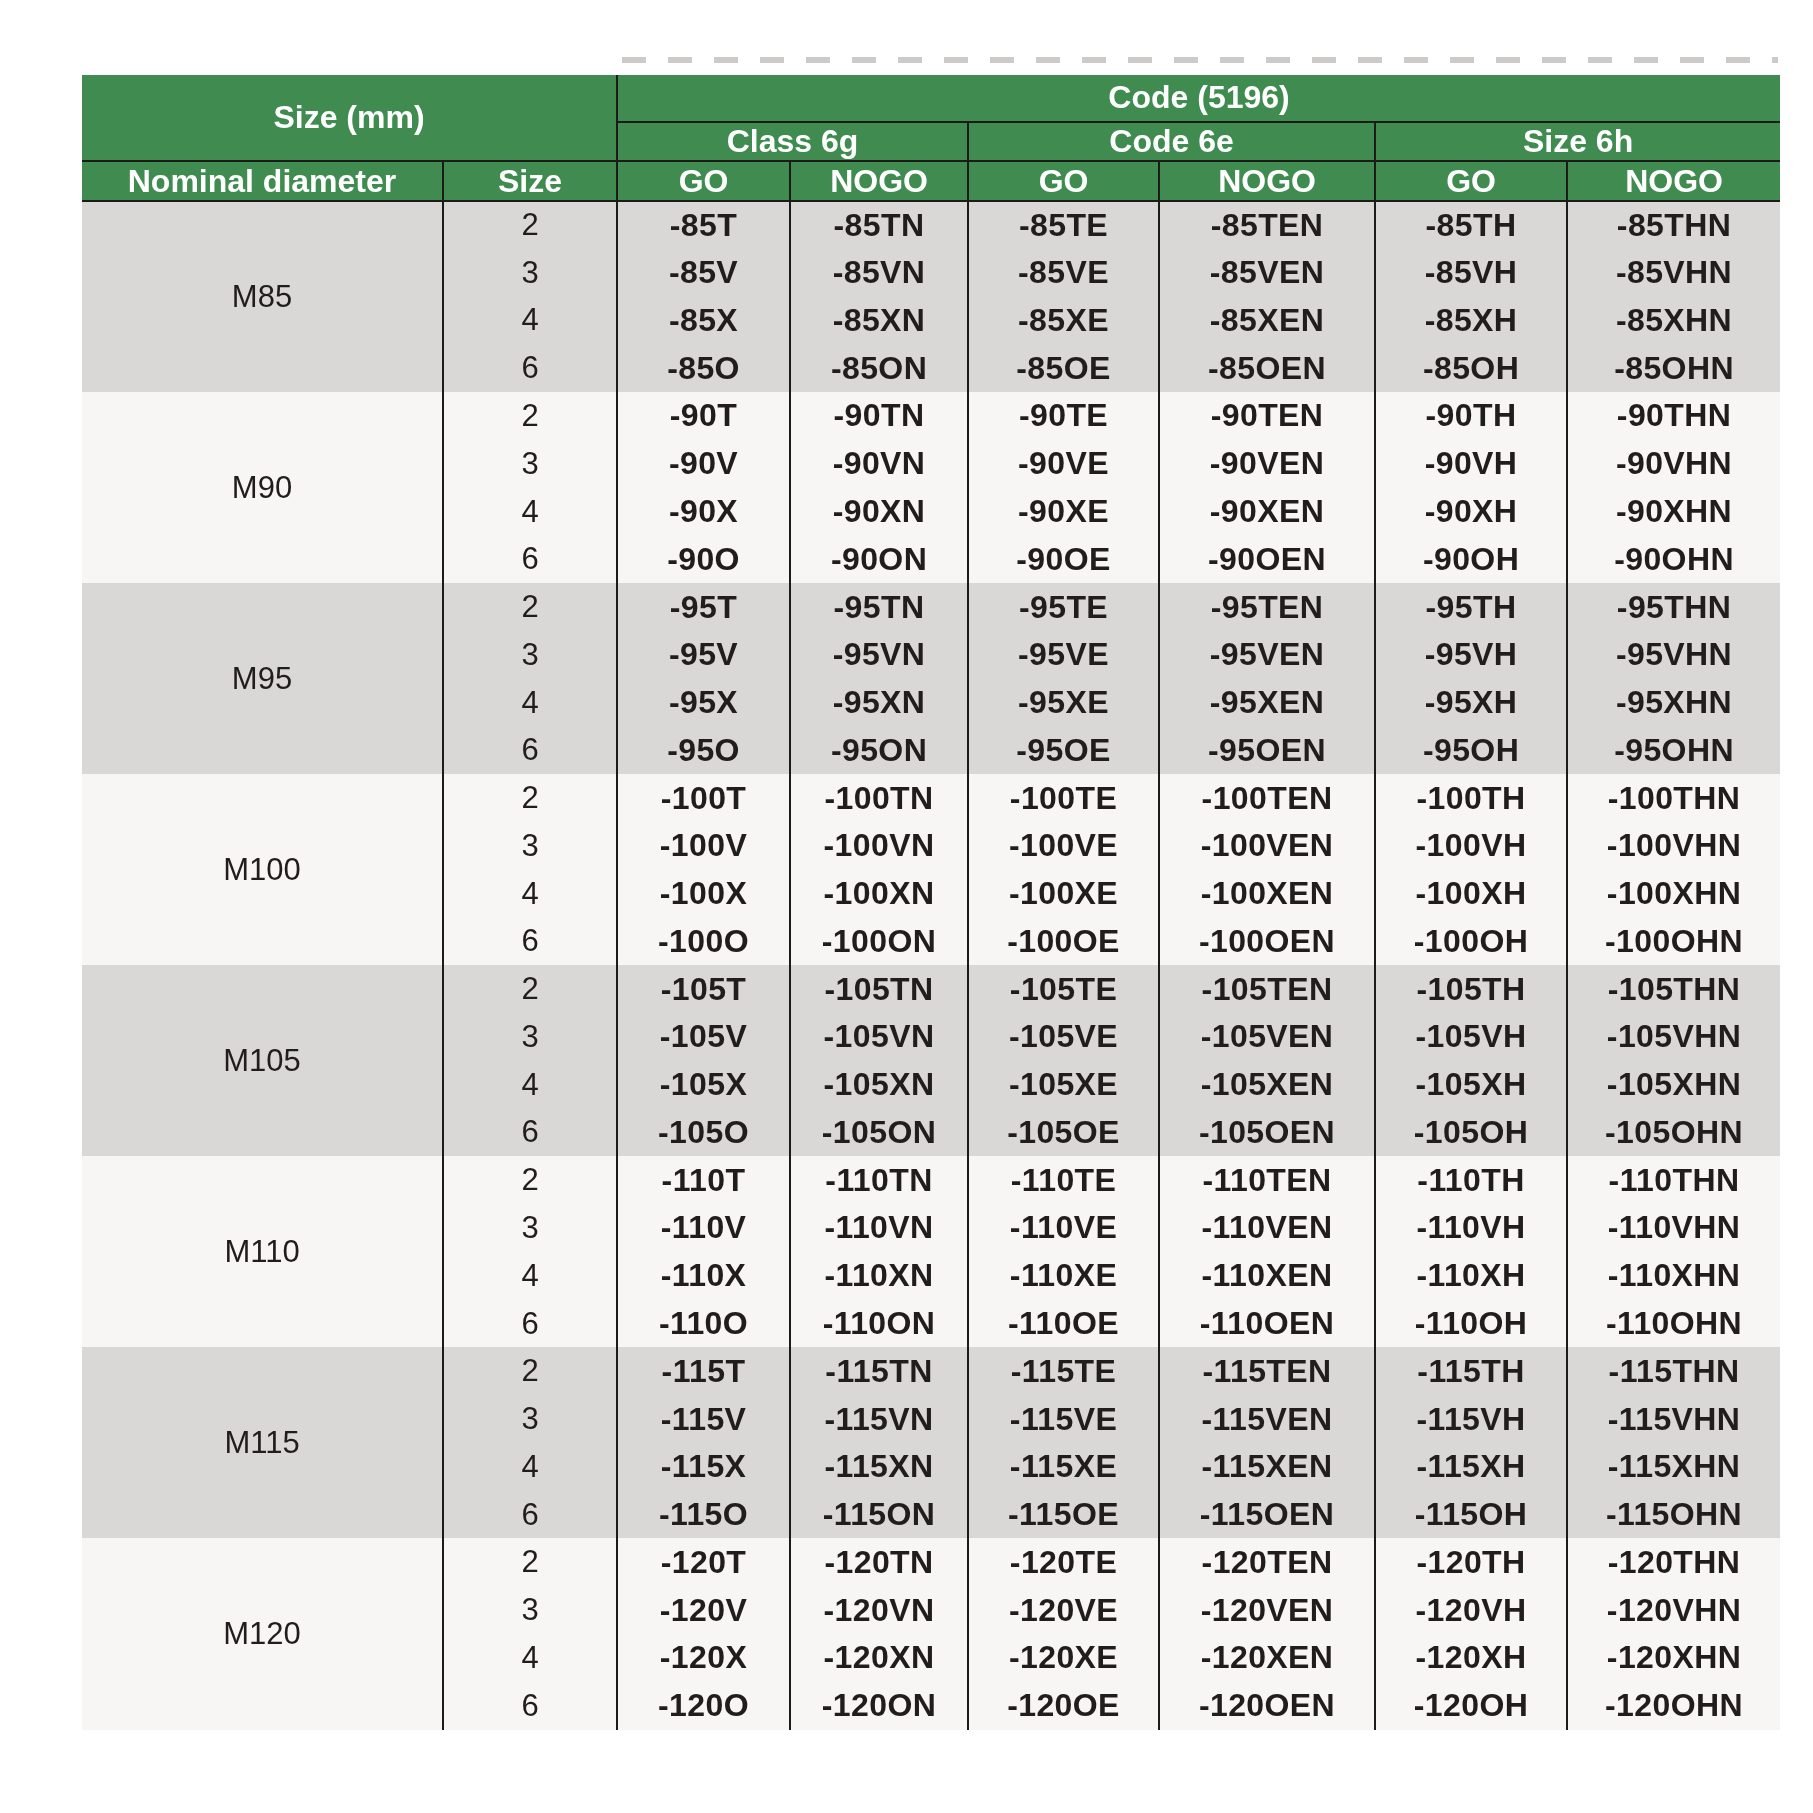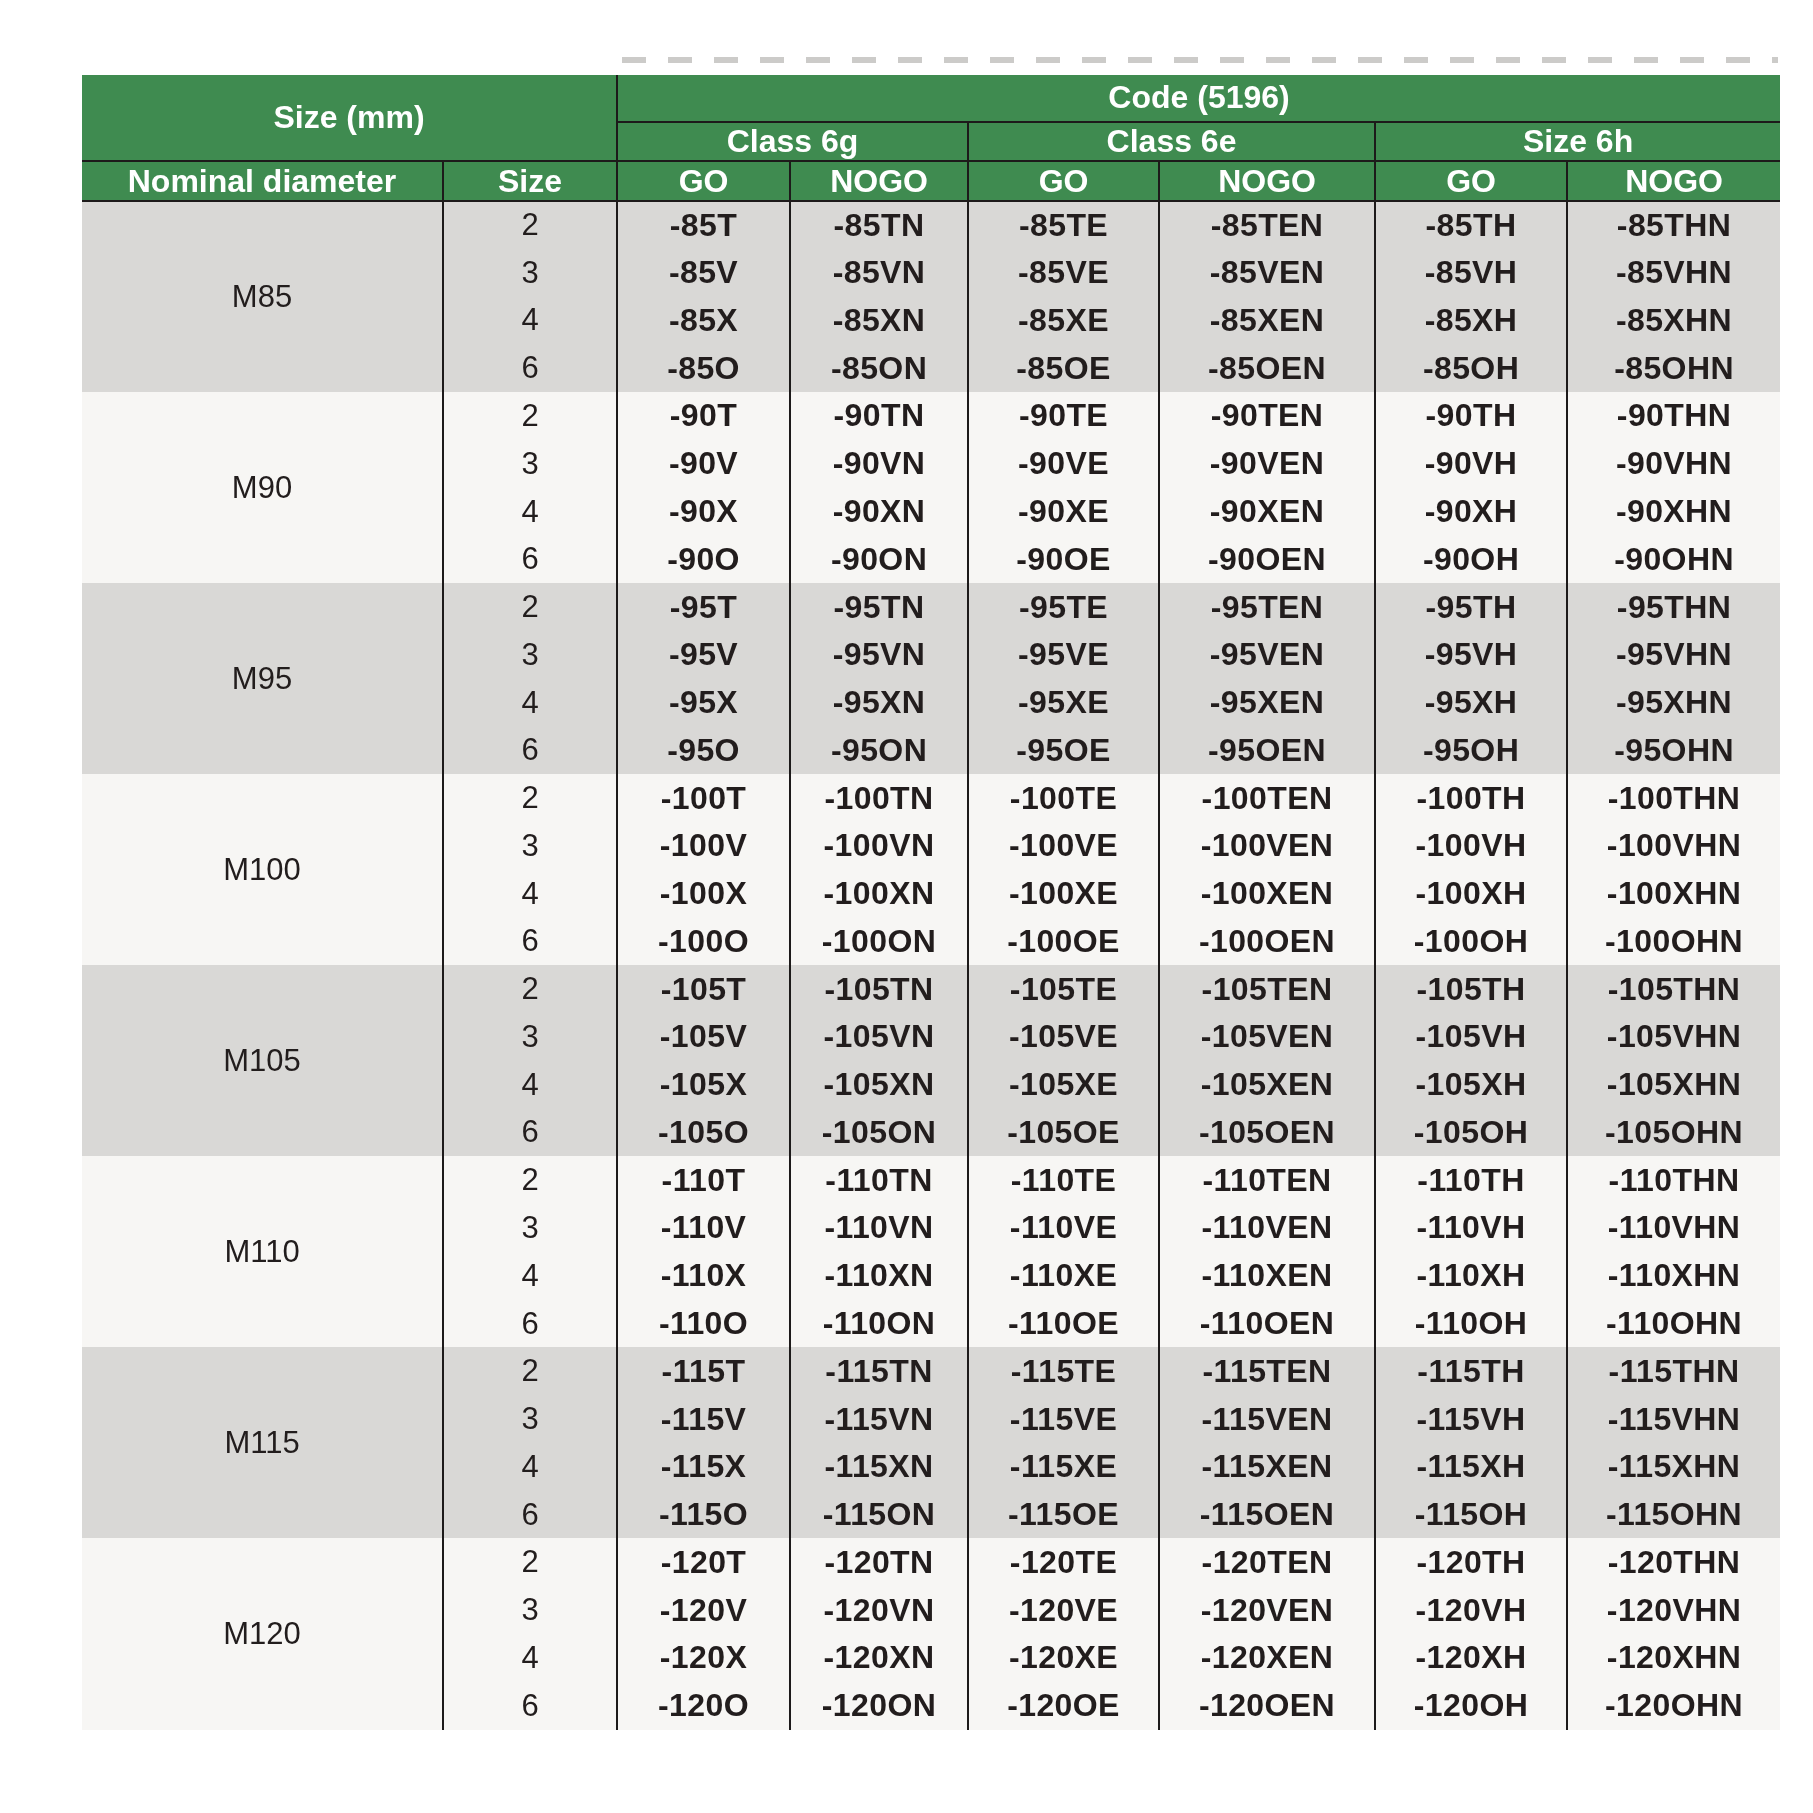--- a/index.html
+++ b/index.html
@@ -38,21 +38,21 @@
       <col style="width:192px">
         <col style="width:213px">
     </colgroup>
     <tbody>
     <tr class="h1">
       <th class="gh br bb" colspan="2" rowspan="2">Size (mm)</th>
       <th class="gh bb" colspan="6">Code (5196)</th>
     </tr>
     <tr class="h2">
       <th class="gh br bb" colspan="2">Class 6g</th>
-      <th class="gh br bb" colspan="2">Class 6e</th>
+      <th class="gh br bb" colspan="2">Code 6e</th>
       <th class="gh bb" colspan="2">Size 6h</th>
     </tr>
     <tr class="h3">
       <th class="gh br bb">Nominal diameter</th>
       <th class="gh br bb">Size</th>
       <th class="gh br bb">GO</th>
       <th class="gh br bb">NOGO</th>
       <th class="gh br bb">GO</th>
       <th class="gh br bb">NOGO</th>
       <th class="gh br bb">GO</th>

